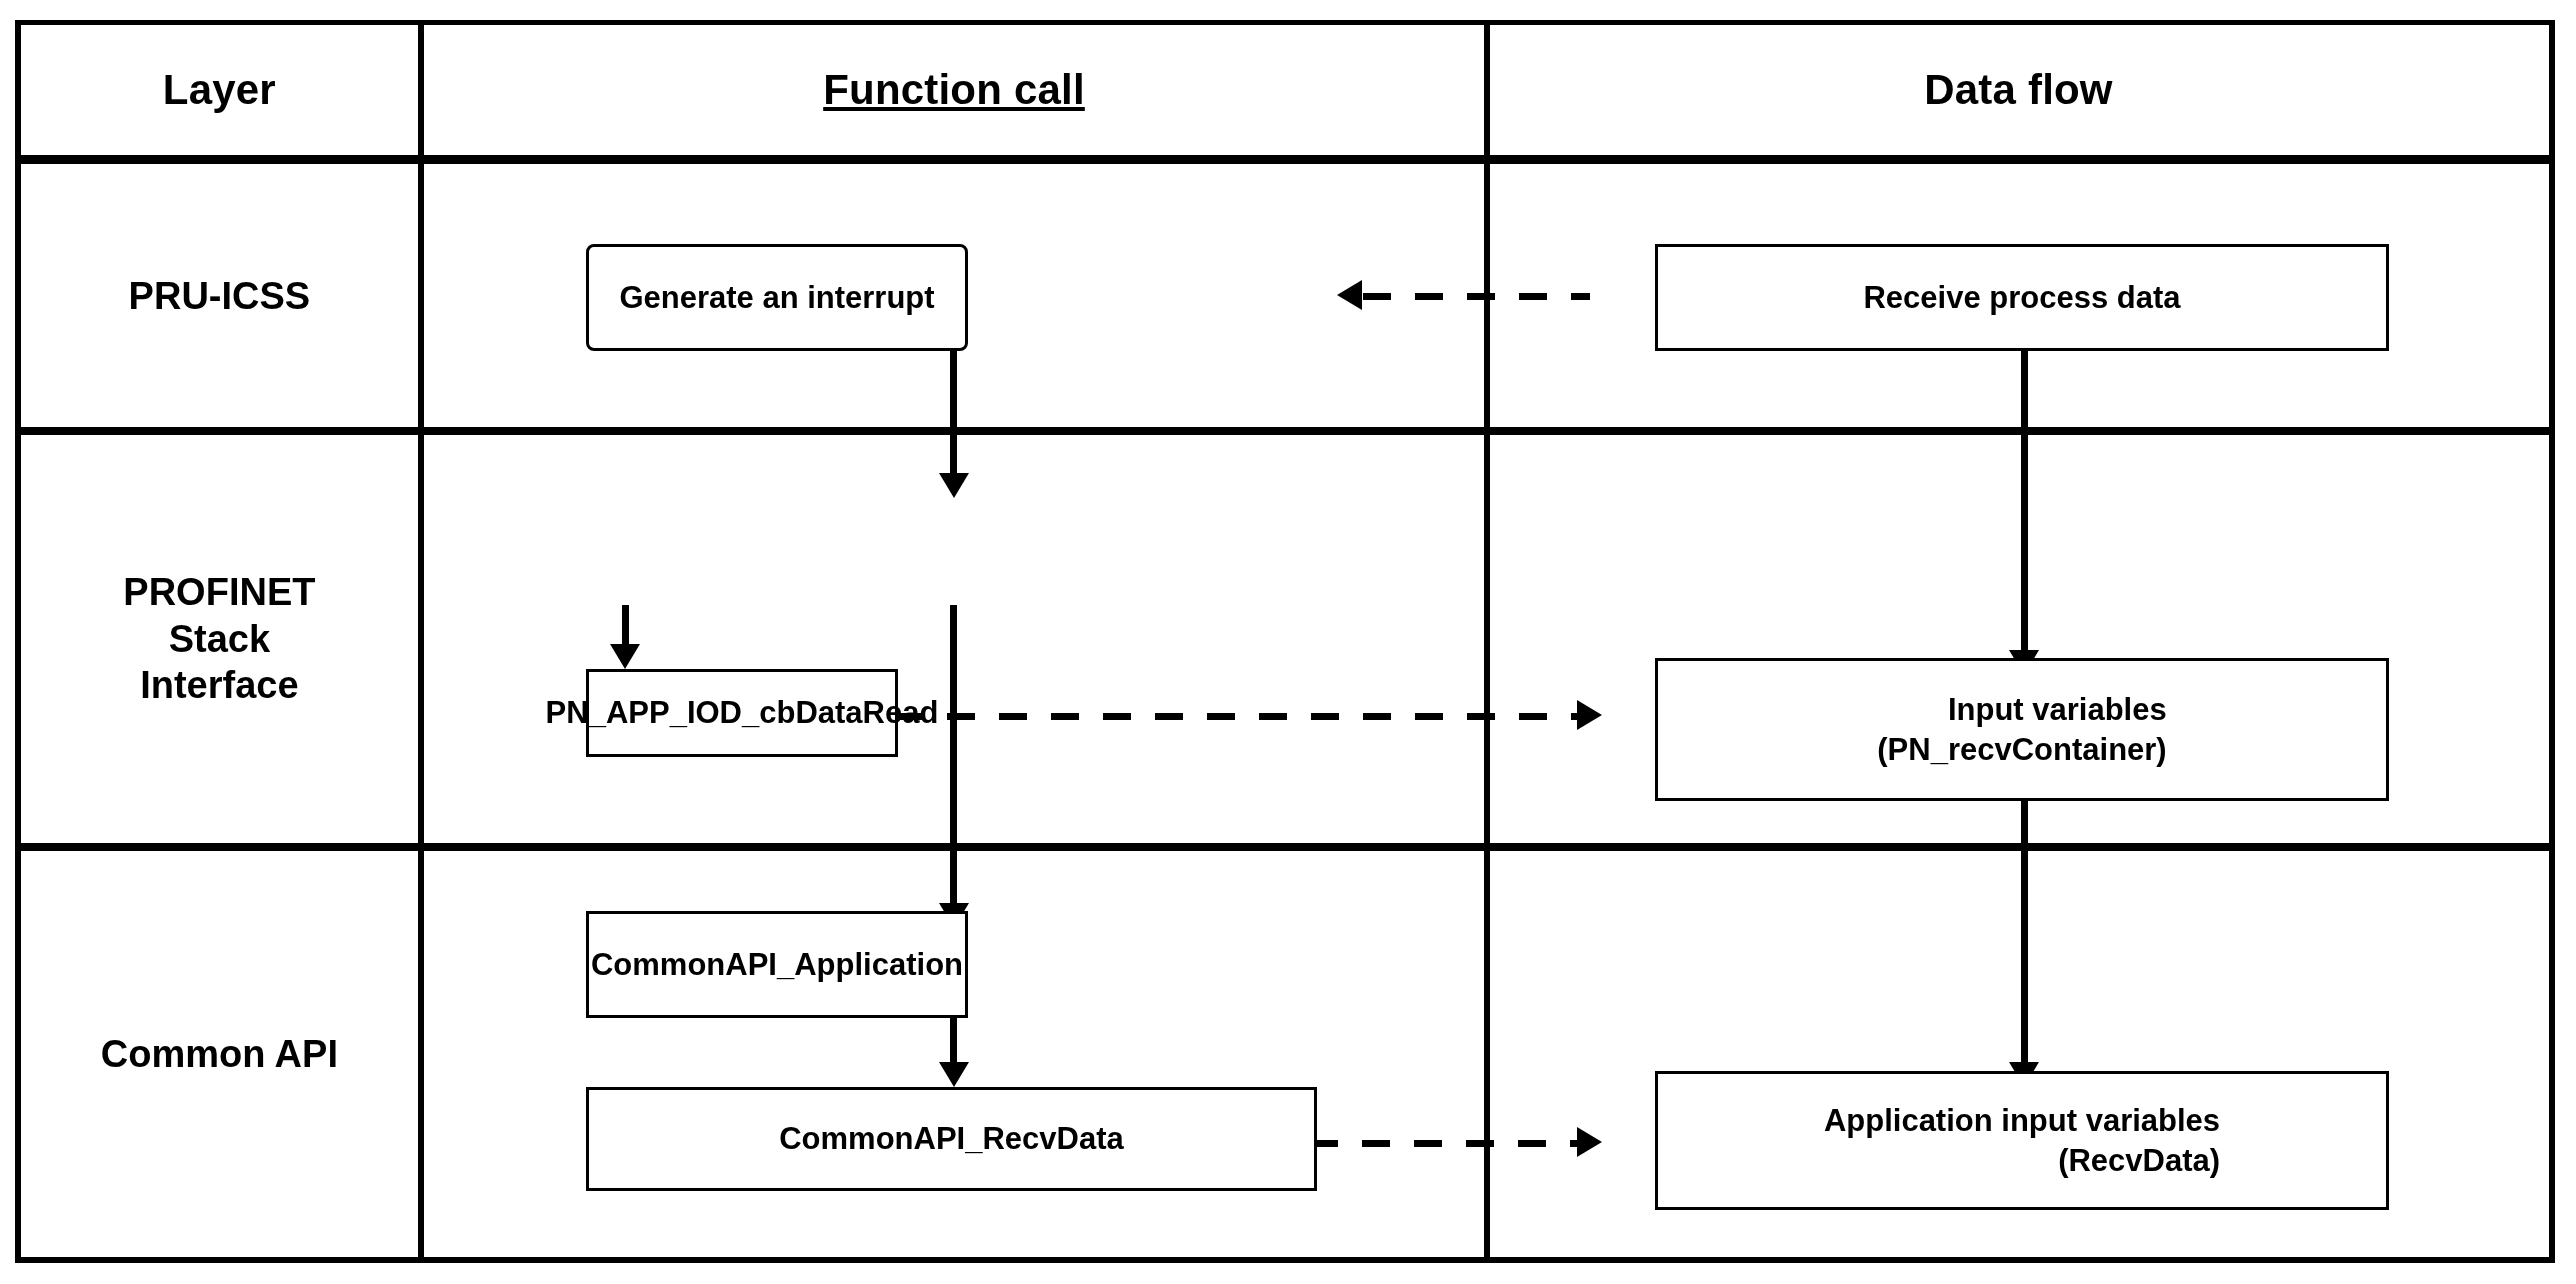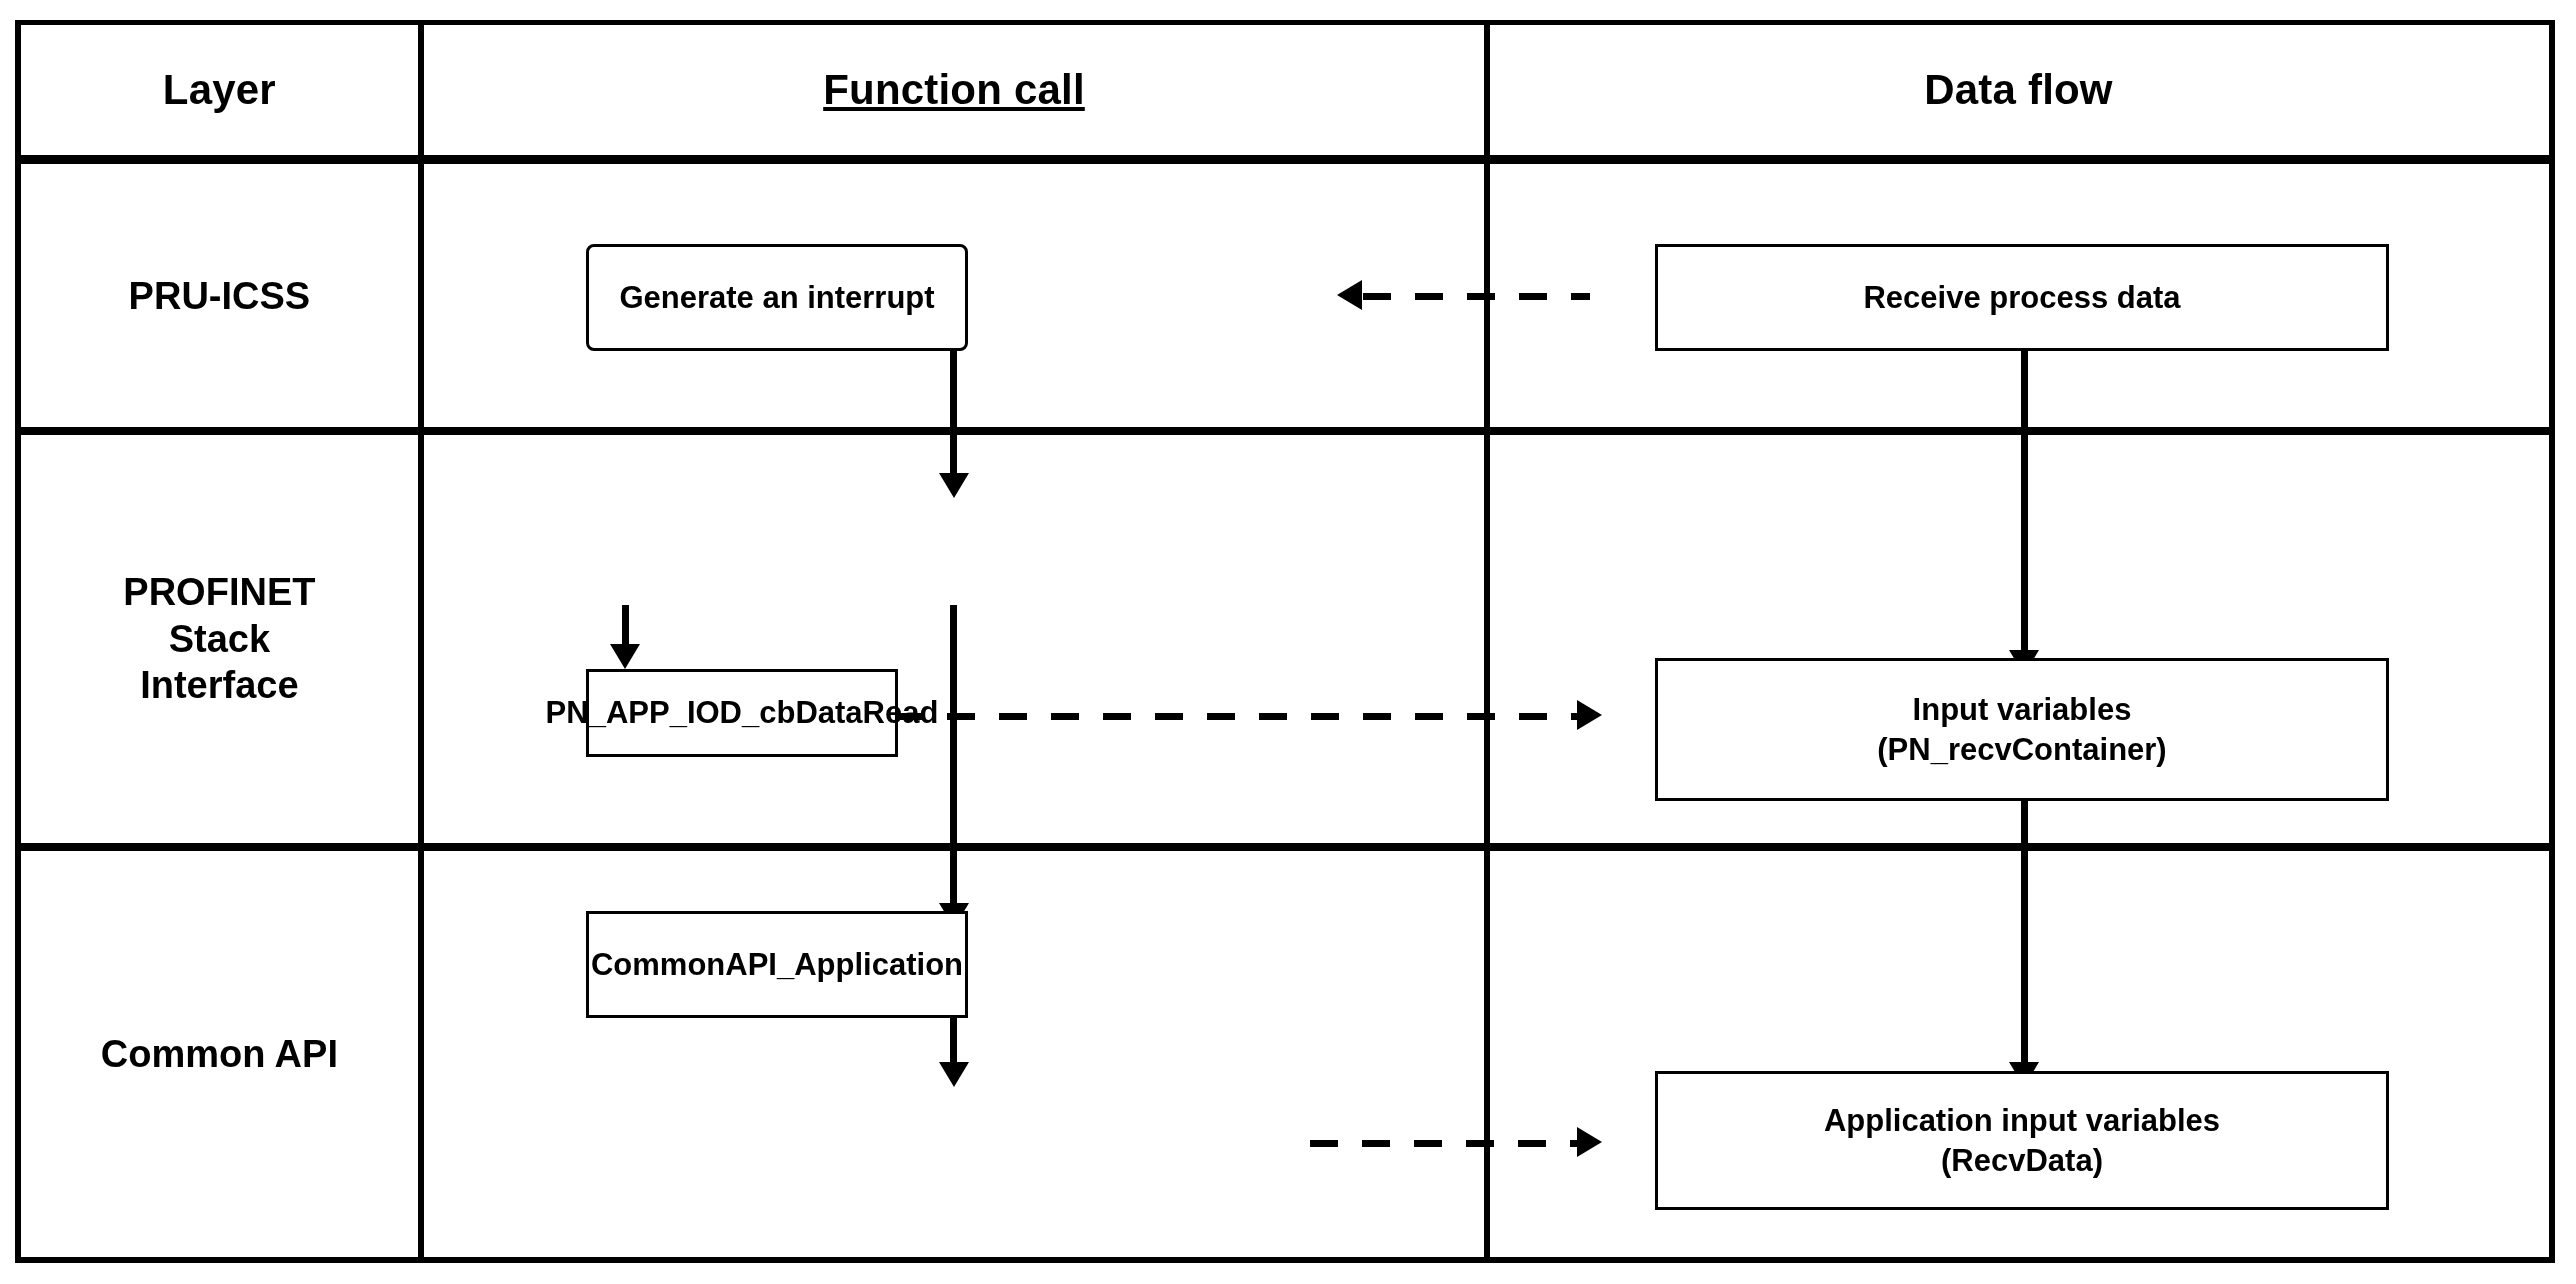--- a/index.html
+++ b/index.html
@@ -58,21 +58,21 @@
     background: #ffffff;
     display: flex;
     align-items: center;
     justify-content: center;
     text-align: center;
     font-weight: bold;
     font-size: 31px;
     line-height: 1.28;
     z-index: 4;
   }
-  .node .l2 { display: block; }
+  .node .l2 { display: block; text-align: right; }
 
   
   .vline {
     position: absolute;
     background: #000000;
     width: 7px;
     z-index: 2;
   }
   .arrow-down {
     position: absolute;
@@ -197,20 +197,23 @@
     <div>
       <span class="l2">Input variables</span>
       <span class="l2">(PN_recvContainer)</span>
     </div>
   </div>
 
   <div class="node" style="left:586px; top:911px; width:382px; height:107px;">
     <span>CommonAPI_Application</span>
   </div>
 
+  <div class="node" style="left:586px; top:1087px; width:731px; height:104px;">
+    <span>CommonAPI_RecvData</span>
+  </div>
 
   <div class="node" style="left:1655px; top:1071px; width:734px; height:139px;">
     <div>
       <span class="l2">Application input variables</span>
       <span class="l2">(RecvData)</span>
     </div>
   </div>
 
 </div>
 

